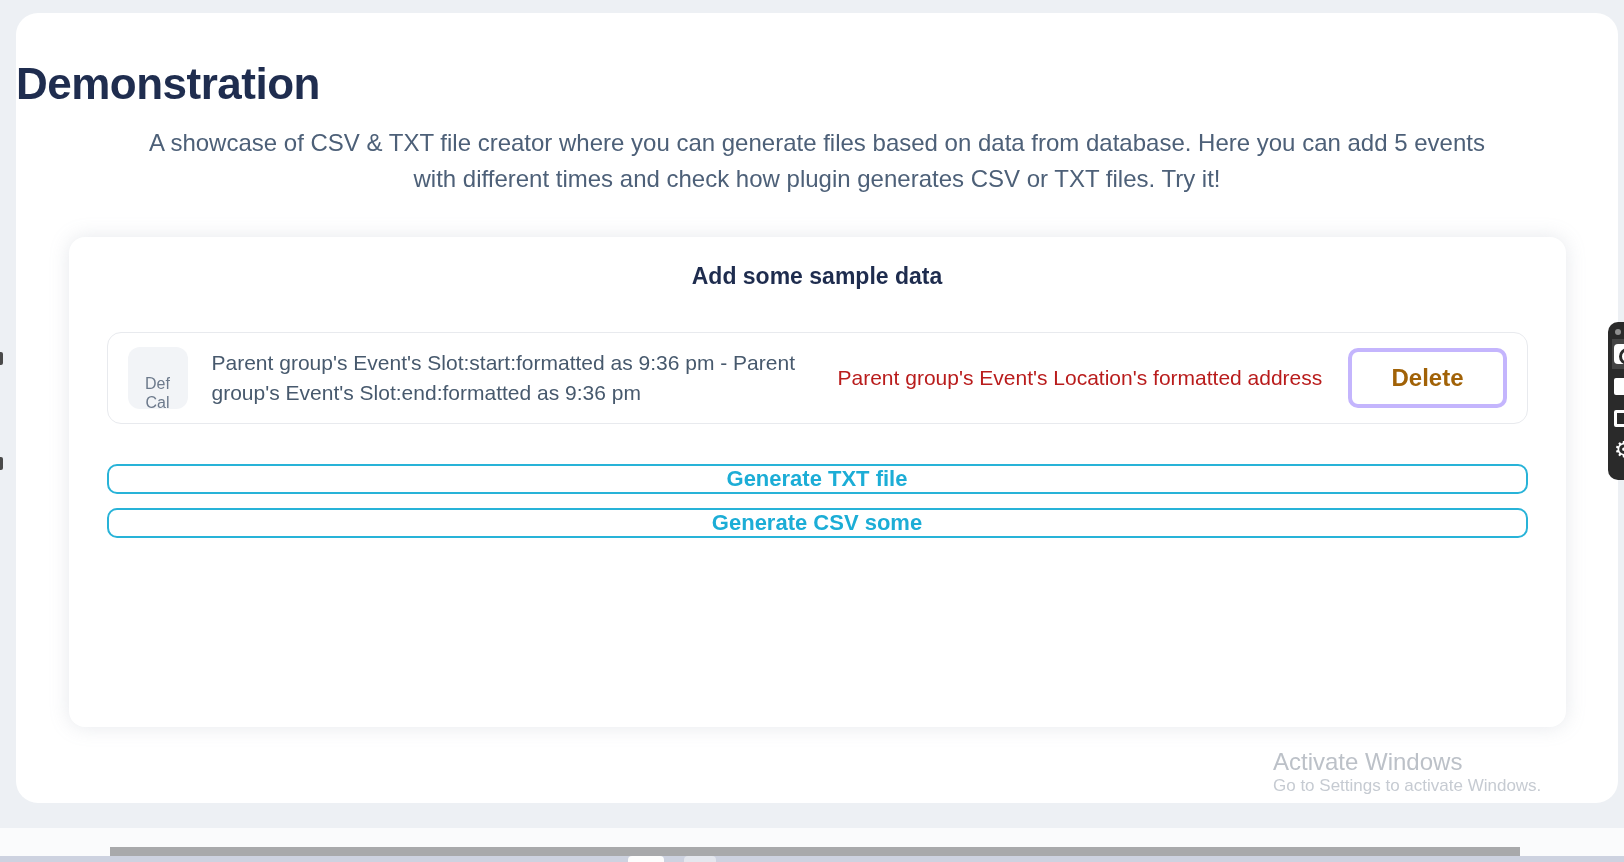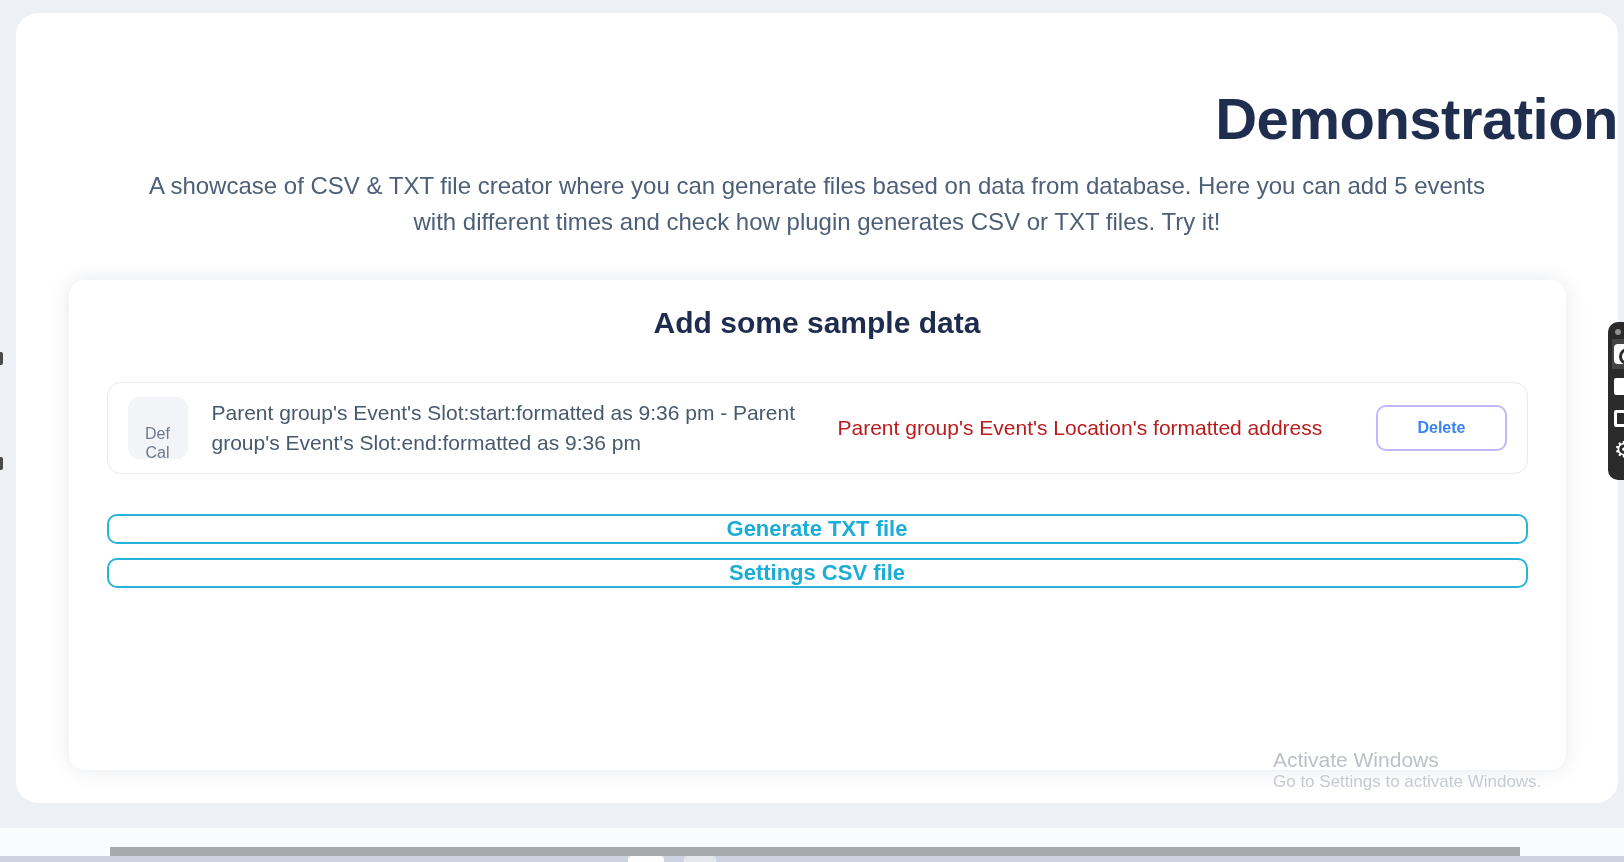--- a/index.html
+++ b/index.html
@@ -5,37 +5,37 @@
   * { margin:0; padding:0; box-sizing:border-box; }
   html,body { width:1624px; height:862px; overflow:hidden;
     font-family:"Liberation Sans", sans-serif; background:#edf0f4; }
 
   
   .main-panel{
     position:absolute; left:16px; top:13px; width:1602px; height:790px;
     background:#ffffff; border-radius:22px;
   }
   .page-title{
-    margin-top:72px; text-align:right;
-    font-size:58px; font-weight:700; color:#1f2d4f; letter-spacing:-0.5px;
+    margin-top:46px; text-align:left;
+    font-size:44px; font-weight:700; color:#1f2d4f; letter-spacing:-0.5px;
   }
   .page-subtitle{
     margin:16px auto 16px; width:1360px; text-align:center;
     font-size:24px; line-height:36px; color:#4d6078;
   }
 
   
   .sample-card{
     margin:40px auto 0; width:1497px; min-height:490px;
     background:#ffffff; border-radius:16px;
     box-shadow:0 0 20px rgba(140,152,168,0.22);
     padding:26px 38px 38px 38px;
   }
   .card-heading{
-    text-align:center; font-size:30px; font-weight:700; color:#1e2c4e;
+    text-align:center; font-size:23px; font-weight:700; color:#1e2c4e;
   }
 
   
   .event-row{
     margin-top:42px; border:1px solid #e8eaee; border-radius:14px;
     padding:14px 20px; display:flex; align-items:center; gap:24px;
     background:#fff;
   }
   .event-thumb{
     flex:0 0 auto; width:60px; height:62px; background:#f2f4f7;
@@ -49,39 +49,39 @@
   .event-title{
     font-size:21px; font-weight:700; color:#22304f; margin-bottom:8px;
   }
   .event-time{
     font-size:21px; line-height:30px; color:#47596d;
   }
   .event-location{
     flex:1 1 auto; font-size:21px; color:#b91c1c; padding-left:14px;
   }
   .delete-btn{
-    flex:0 0 auto; background:#fff; border:2px solid #c4b5fd; border-radius:10px;
-    color:#3b82f6; font-weight:700; font-size:16px; padding:12px 39px;
+    flex:0 0 auto; background:#fff; border:4px solid #c4b5fd; border-radius:10px;
+    color:#a16207; font-weight:700; font-size:24px; padding:12px 39px;
     font-family:"Liberation Sans", sans-serif; cursor:pointer;
   }
 
   
   .cyan-btn{
     display:block; width:100%; height:70px; background:#fff;
     border:2px solid #28b3d8; border-radius:10px;
     color:#1cadd6; font-weight:700; font-size:22px;
     font-family:"Liberation Sans", sans-serif; cursor:pointer;
   }
   .add-event{ margin-top:40px; }
   .gen-row{ margin-top:40px; display:flex; gap:14px;flex-direction:column; }
   .gen-row .cyan-btn{ flex:1 1 0; }
 
   
   .watermark{ position:absolute; left:1273px; top:748px; z-index:5; }
-  .watermark .l1{ font-size:21px; color:#bcc1c8; }
+  .watermark .l1{ font-size:24px; color:#bcc1c8; }
   .watermark .l2{ font-size:17px; color:#c6cbd2; margin-top:0; }
 
   
   .side-toolbar{
     position:absolute; right:-28px; top:322px; width:44px; height:158px;
     background:#2a2a2a; border-radius:10px; z-index:6;
     display:flex; flex-direction:column; align-items:flex-start;
     padding:5px 0 6px 4px;
   }
   .tb-dot{ width:6px; height:6px; border-radius:50%; background:#8f8f8f;
@@ -134,21 +134,21 @@
       <div class="event-info">
         <div class="event-time">Parent group's Event's Slot:start:formatted as 9:36 pm - Parent group's Event's Slot:end:formatted as 9:36 pm</div>
       </div>
       <div class="event-location">Parent group's Event's Location's formatted address</div>
       <button class="delete-btn">Delete</button>
     </div>
 
 
     <div class="gen-row">
       <button class="cyan-btn">Generate TXT file</button>
-      <button class="cyan-btn">Settings CSV file</button>
+      <button class="cyan-btn">Generate CSV some</button>
     </div>
   </section>
 </div>
 
 <div class="watermark">
   <div class="l1">Activate Windows</div>
   <div class="l2">Go to Settings to activate Windows.</div>
 </div>
 
 <aside class="side-toolbar">

